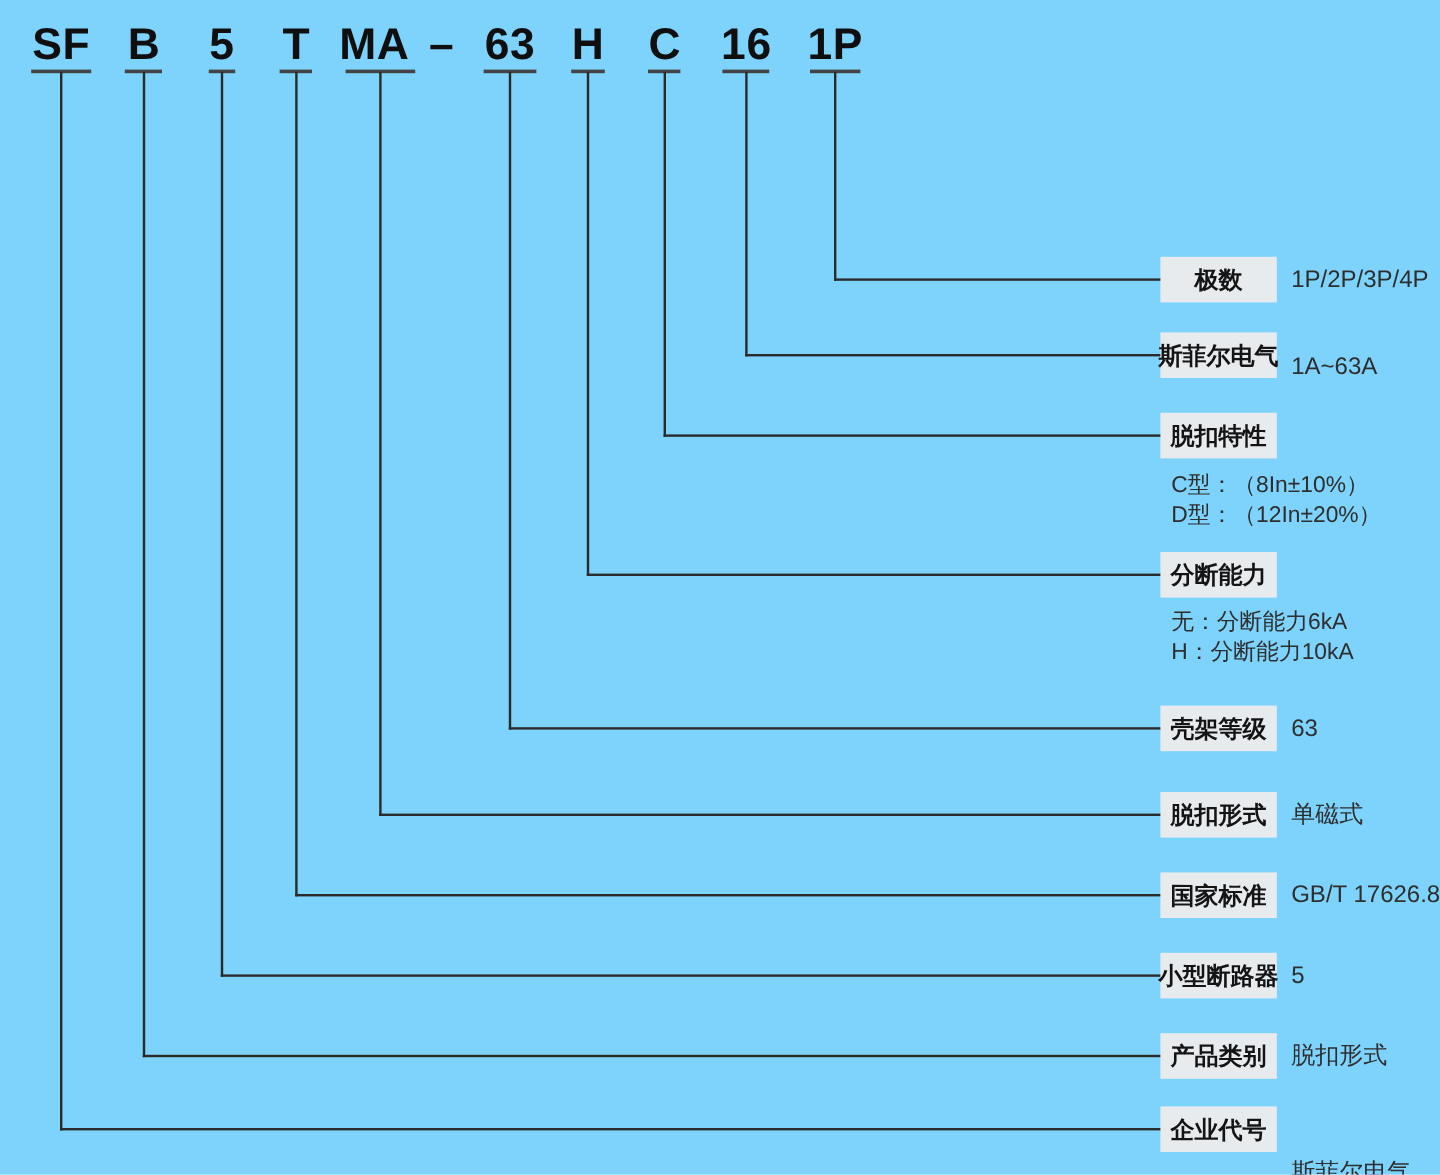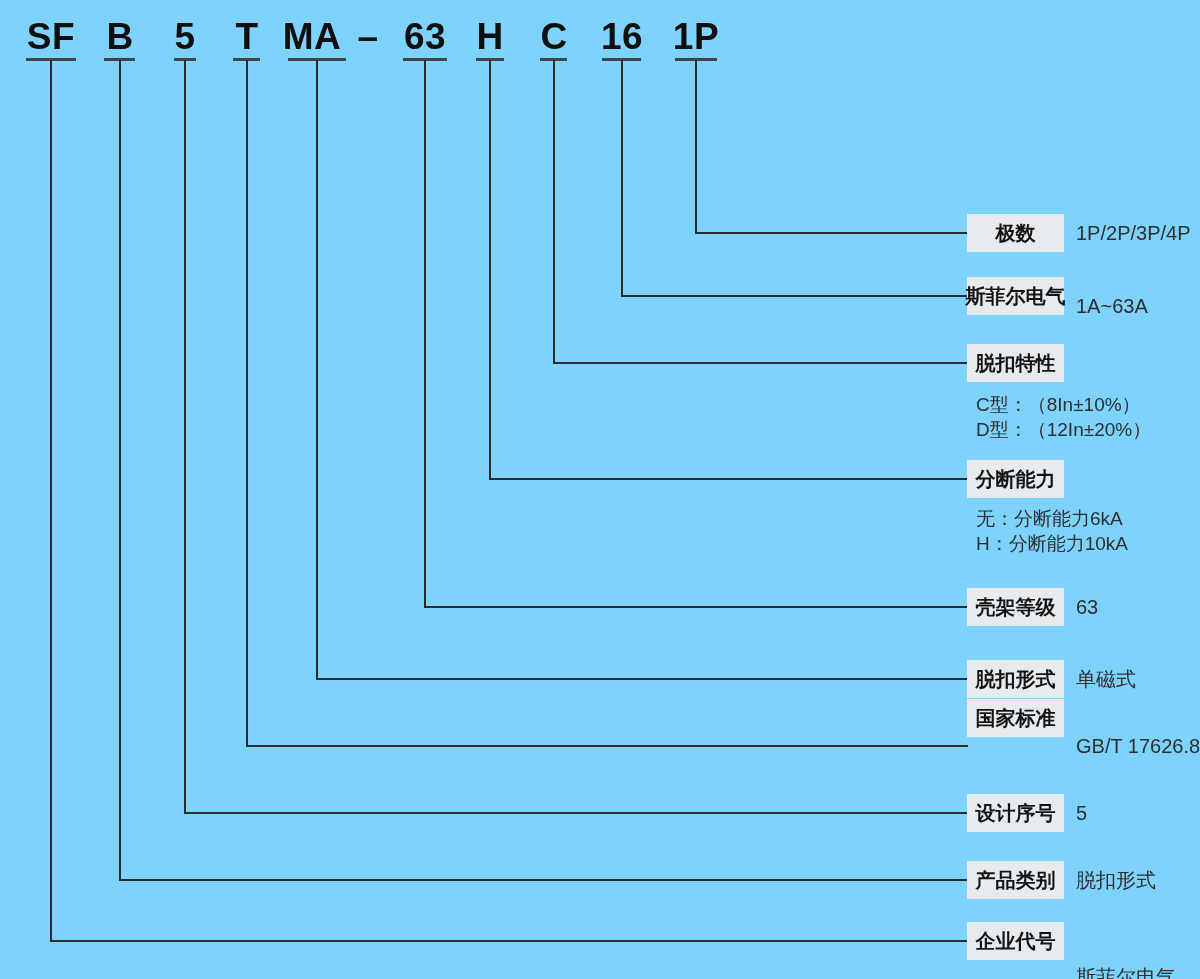--- a/index.html
+++ b/index.html
@@ -128,22 +128,22 @@
   <div class="hline" style="left:184px;top:812px;width:784px"></div>
   <div class="hline" style="left:119px;top:879px;width:849px"></div>
   <div class="hline" style="left:50px;top:940px;width:918px"></div>
 
   <div class="label-box" style="top:214px">极数</div>
   <div class="label-box" style="top:277px">斯菲尔电气</div>
   <div class="label-box" style="top:344px">脱扣特性</div>
   <div class="label-box" style="top:460px">分断能力</div>
   <div class="label-box" style="top:588px">壳架等级</div>
   <div class="label-box" style="top:660px">脱扣形式</div>
-  <div class="label-box" style="top:699px">国家标准</div>
-  <div class="label-box" style="top:794px">设计序号</div>
+  <div class="label-box" style="top:727px">国家标准</div>
+  <div class="label-box" style="top:794px">小型断路器</div>
   <div class="label-box" style="top:861px">产品类别</div>
   <div class="label-box" style="top:922px">企业代号</div>
 
   <div class="value" style="top:219px">1P/2P/3P/4P</div>
   <div class="value" style="top:292px">1A~63A</div>
   <div class="value" style="top:593px">63</div>
   <div class="value" style="top:665px">单磁式</div>
   <div class="value" style="top:732px">GB/T 17626.8</div>
   <div class="value" style="top:799px">5</div>
   <div class="value" style="top:866px">脱扣形式</div>

